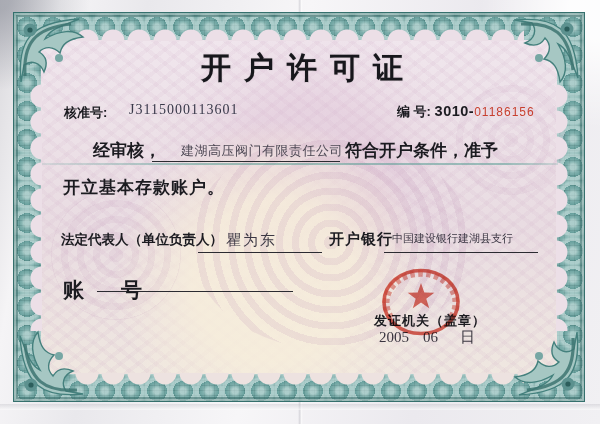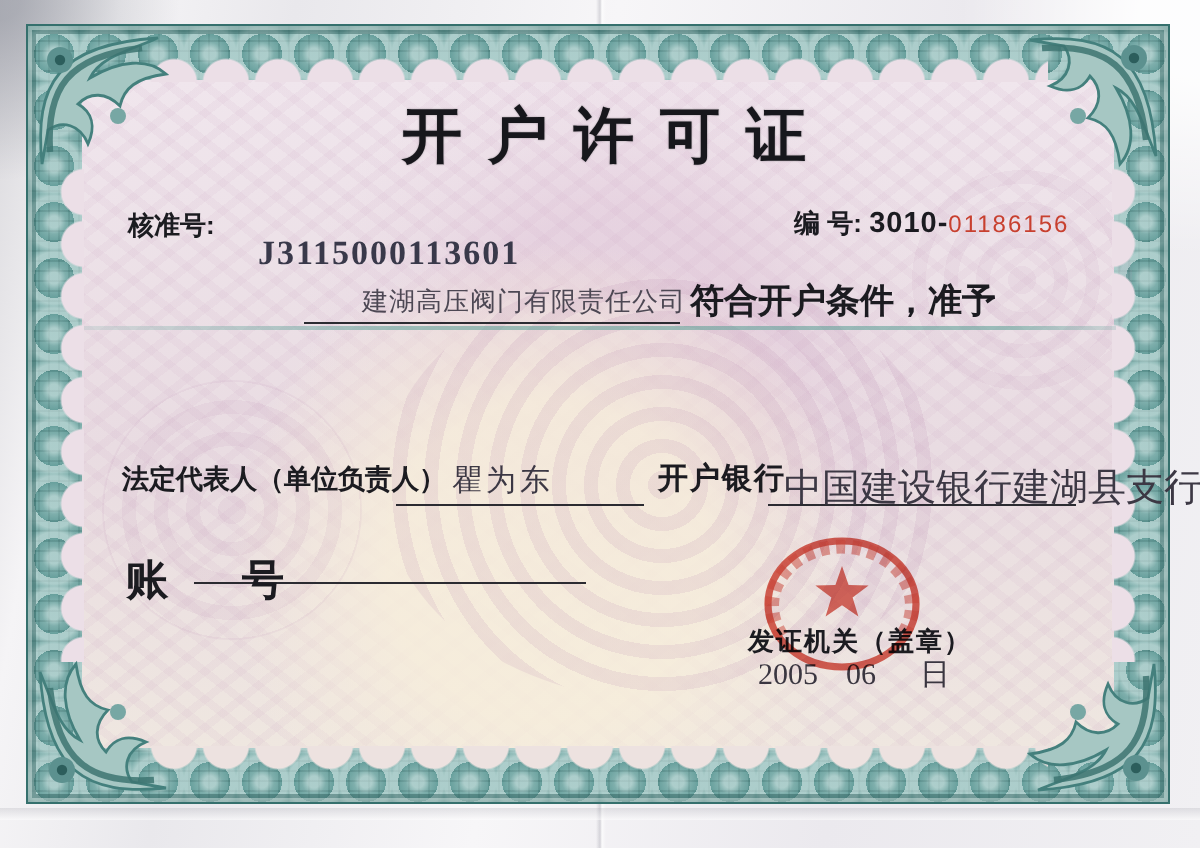--- a/index.html
+++ b/index.html
@@ -82,32 +82,32 @@
   
   .teal-line{position:absolute;left:42px;width:516px;top:163px;height:2px;
     background:linear-gradient(90deg,rgba(88,158,148,.15),rgba(88,158,148,.55) 30%,rgba(88,158,148,.55) 90%,rgba(88,158,148,.2));z-index:4;}
 
   
   .txt{position:absolute;z-index:5;color:#1b1b20;white-space:nowrap;}
   .title{left:201px;top:48px;font-size:30px;font-weight:800;letter-spacing:13px;color:#17171c;
     text-shadow:0 0 1px rgba(0,0,0,.35);}
   .lbl{font-weight:700;text-align:right;}
   .approval-lbl{left:64px;top:104px;font-size:13px;}
-  .approval-val{left:129px;top:117px;font-size:17px;font-family:"Liberation Serif",serif;color:#39394a;letter-spacing:1px;font-weight:bold;}
+  .approval-val{left:129px;top:102px;font-size:14px;font-family:"Liberation Serif",serif;color:#39394a;letter-spacing:1px;}
   .serial{left:397px;top:103px;font-size:13px;}
   .serial .pre{font-size:14.5px;letter-spacing:.5px;}
   .serial .red{font-size:12px;font-weight:400;letter-spacing:1px;}
   .review{left:93px;top:139px;font-size:17px;font-weight:700;}
   .company{left:181px;top:142px;font-size:13px;font-family:"Liberation Serif",serif;color:#4d4854;letter-spacing:.5px;}
   .condition{left:345px;top:139px;font-size:17px;font-weight:700;}
   .line2{left:63px;top:176px;font-size:17px;font-weight:700;letter-spacing:1px;}
   .rep-lbl{left:61px;top:231px;font-size:13.5px;font-weight:700;}
   .rep-name{left:226px;top:231px;font-size:15px;font-family:"Liberation Serif",serif;color:#3c3844;letter-spacing:2px;}
   .bank-lbl{left:329px;top:230px;font-size:15px;font-weight:700;letter-spacing:1px;}
-  .bank-name{left:392px;top:231px;font-size:19px;font-family:"Liberation Serif",serif;color:#3c3844;}
+  .bank-name{left:392px;top:231px;font-size:11px;font-family:"Liberation Serif",serif;color:#3c3844;}
   .acct-lbl{left:63px;top:276px;font-size:21px;font-weight:700;letter-spacing:8px;}
   .acct-val{left:134px;top:275px;font-size:15px;font-family:"Liberation Serif",serif;color:#353241;letter-spacing:.5px;}
   .issuer{left:374px;top:312px;font-size:13px;font-weight:700;letter-spacing:1px;z-index:6;}
   .issue-date{left:379px;top:328px;font-size:15px;font-family:"Liberation Serif",serif;color:#3a3640;z-index:6;}
   .issue-date .gap1{display:inline-block;width:14px;}
   .issue-date .gap2{display:inline-block;width:22px;}
 
   .rule{position:absolute;height:1px;background:#2b2b31;z-index:4;}
   .rule.company-line{left:152px;width:188px;top:161px;}
   .rule.rep-line{left:198px;width:124px;top:252px;}
@@ -170,24 +170,26 @@
 
   <div class="txt title">开户许可证</div>
 
   <div class="txt lbl approval-lbl">核准号:</div>
   <div class="txt approval-val">J3115000113601</div>
   <div class="txt serial">
     <span class="lbl">编 号:</span>
     <span class="pre lbl">3010-</span><span class="red" style="color:#c8402f">01186156</span>
   </div>
 
+  <div class="txt review">经审核，</div>
   <div class="txt company">建湖高压阀门有限责任公司</div>
   <div class="rule company-line"></div>
   <div class="txt condition">符合开户条件，准予</div>
 
+  <div class="txt line2">开立基本存款账户。</div>
 
   <div class="txt rep-lbl">法定代表人（单位负责人）</div>
   <div class="txt rep-name">瞿为东</div>
   <div class="rule rep-line"></div>
   <div class="txt bank-lbl">开户银行</div>
   <div class="txt bank-name">中国建设银行建湖县支行</div>
   <div class="rule bank-line"></div>
 
   <div class="txt acct-lbl">账　号</div>
   <div class="rule acct-line"></div>

